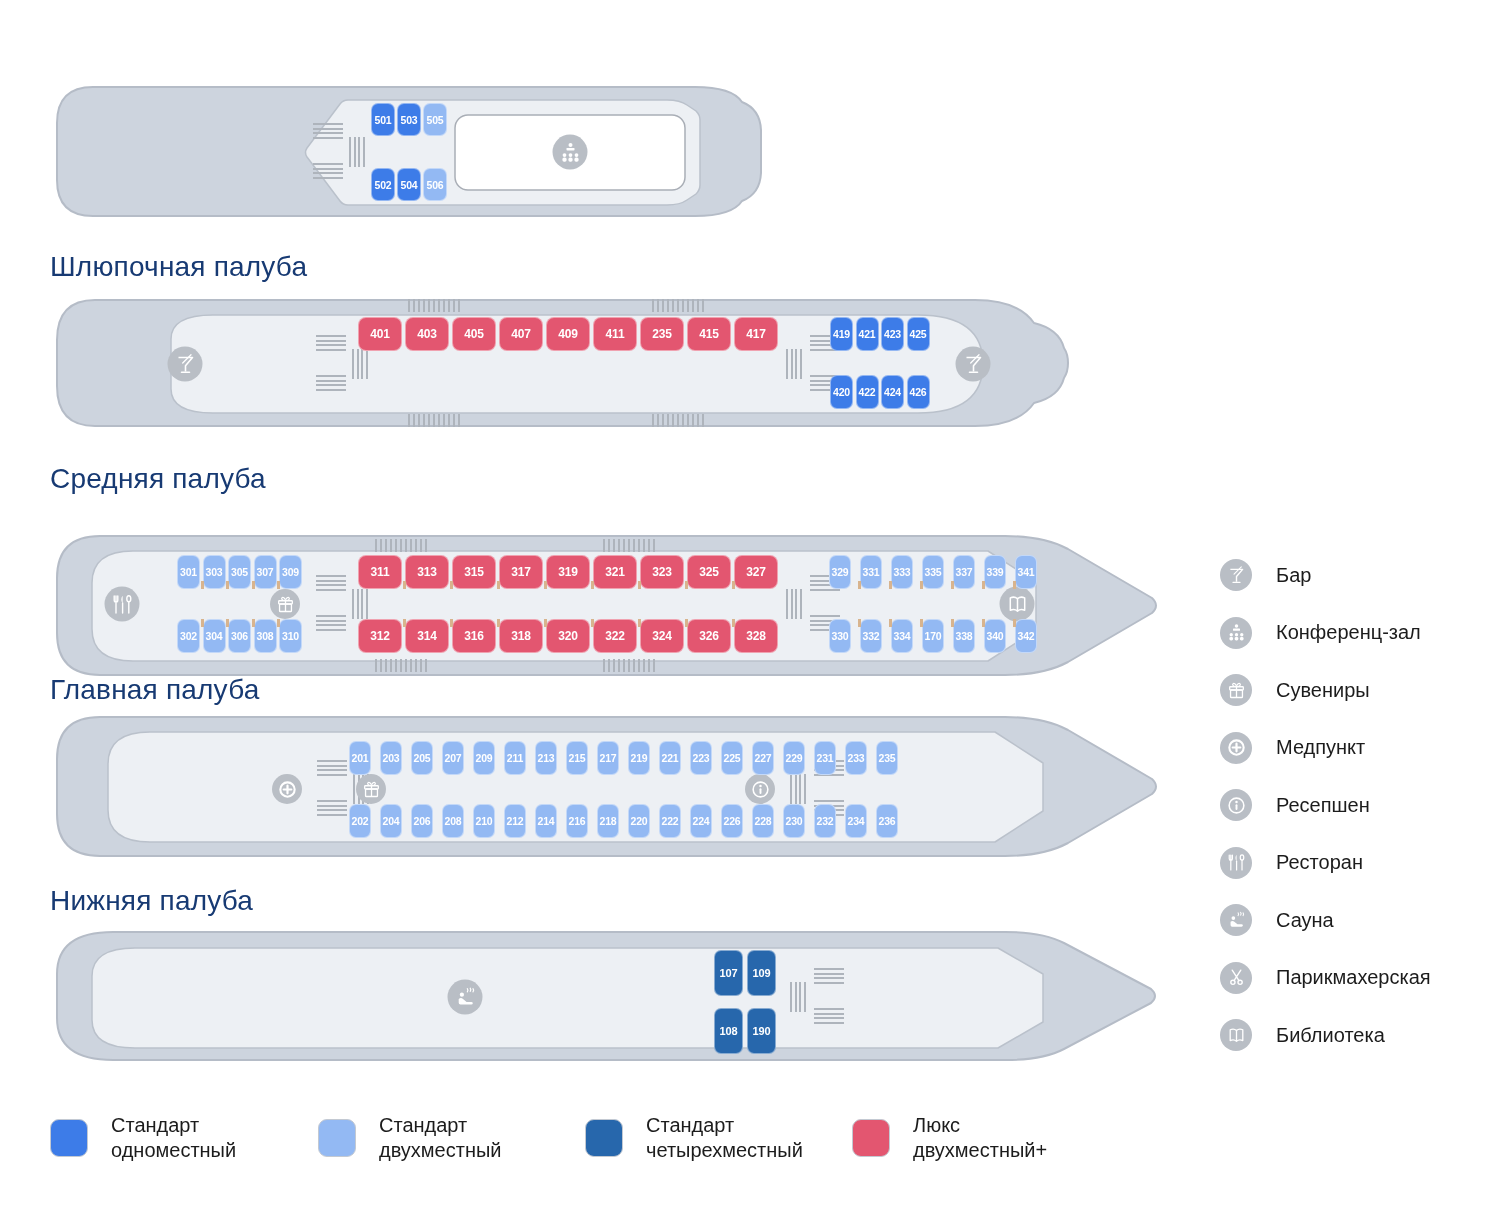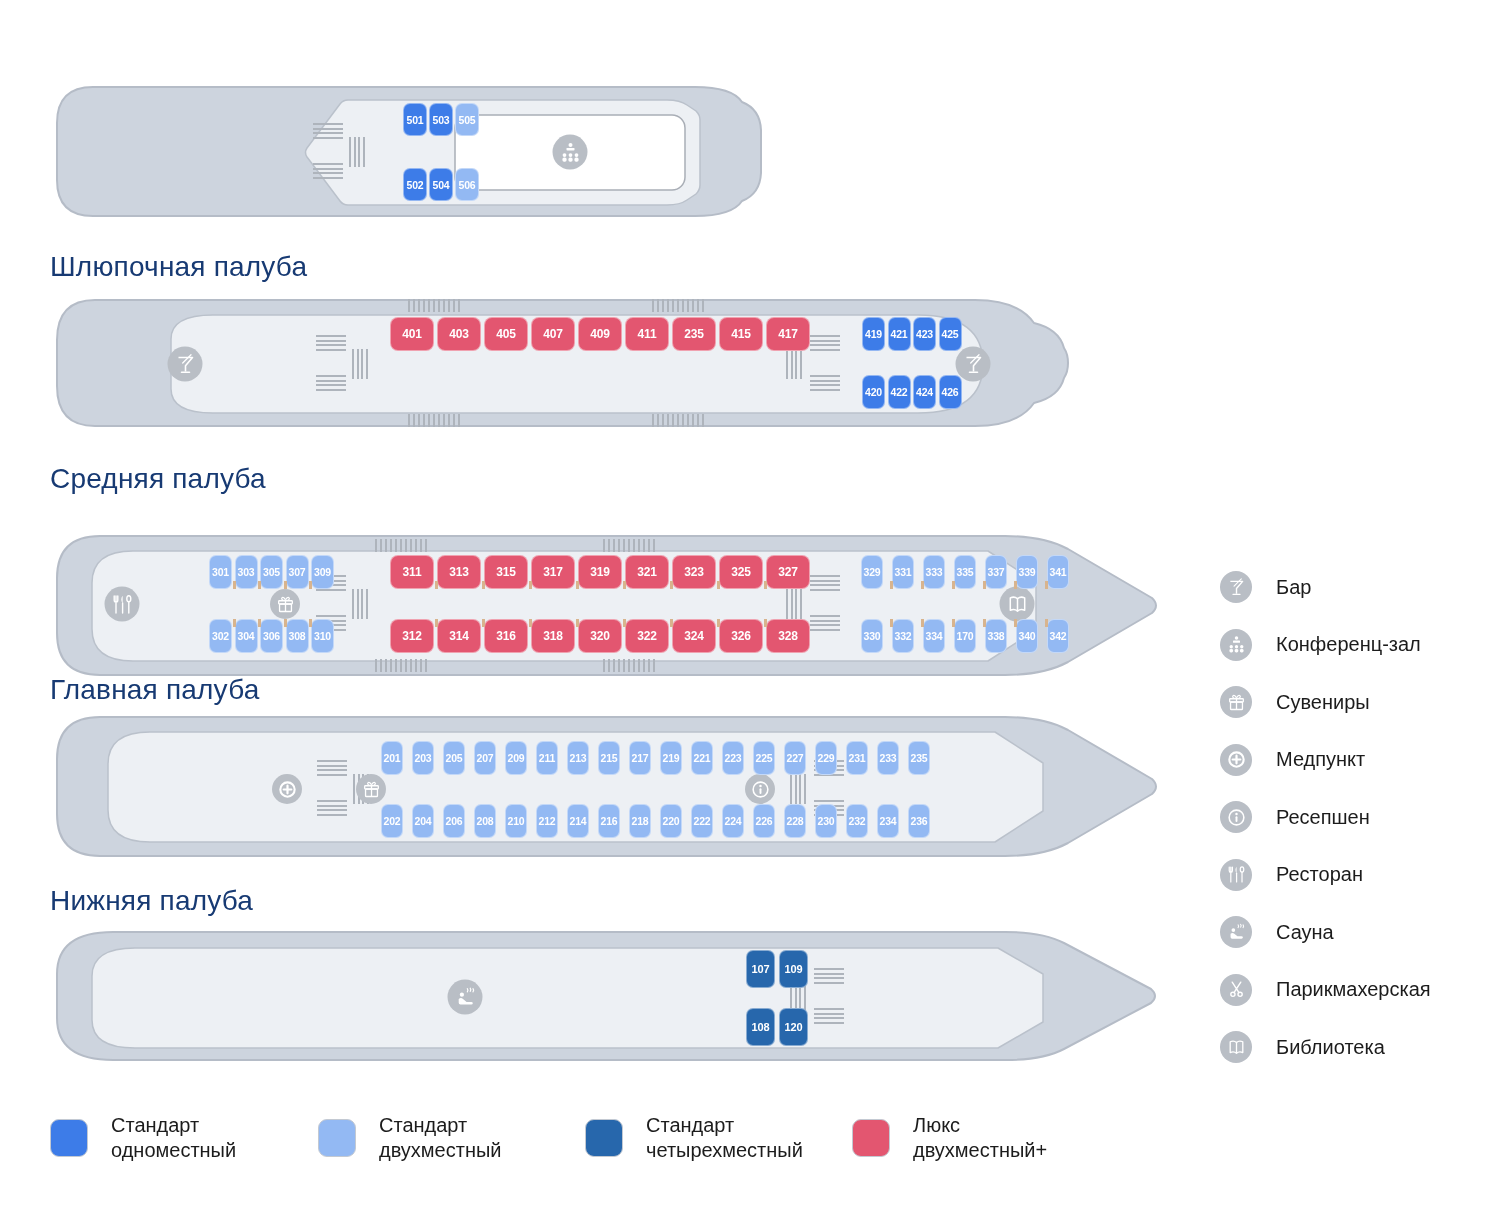--- a/index.html
+++ b/index.html
@@ -17,36 +17,36 @@
   #ship-boat{left:55px;top:298px;width:1015px;height:130px}
   #ship-mid{left:55px;top:534px;width:1105px;height:143px}
   #ship-main{left:55px;top:715px;width:1105px;height:143px}
   #ship-low{left:55px;top:930px;width:1105px;height:133px}
   .ship > svg.shape{position:absolute;left:0;top:0;width:100%;height:100%;}
   .hullp{fill:var(--hull);stroke:var(--hull-border);stroke-width:2;stroke-linejoin:round;}
   .innerp{fill:var(--inner);stroke:var(--inner-border);stroke-width:1.5;stroke-linejoin:round;}
   .roomp{fill:#ffffff;stroke:var(--room-border);stroke-width:1.5;}
 
   
-  .row{position:absolute;display:flex;margin-left:32px;}
+  .row{position:absolute;display:flex;}
   .cabin{position:relative;box-sizing:border-box;display:flex;align-items:center;justify-content:center;
          color:#fff;font-weight:700;border-radius:7px;border:1px solid rgba(255,255,255,.45);
          font-size:10.5px;letter-spacing:-.2px;}
   .t-single{background:var(--single);}
   .t-double{background:var(--double);}
   .t-quad{background:var(--quad);}
   .t-lux{background:var(--lux);}
   .c-w44 .cabin{width:44px;font-size:12px;border-radius:8px;}
   .c-w24 .cabin{width:24px;}
   .c-w23 .cabin{width:23px;}
   .c-w22 .cabin{width:22px;}
   .c-w29 .cabin{width:29px;font-size:11px;}
   .c-h33 .cabin{height:33px;}
   .c-h34 .cabin{height:34px;}
-  .c-h38 .cabin{height:38px;}
+  .c-h38 .cabin{height:46px;}
   .g2{gap:2px}.g25{gap:2.5px}.g3{gap:3px}.g24{gap:9px}.g4{gap:4px}
   
   .ticks-b .cabin + .cabin::before{content:"";position:absolute;left:-2.8px;bottom:-1px;width:2.8px;height:8px;background:var(--tick);}
   .ticks-t .cabin + .cabin::before{content:"";position:absolute;left:-2.8px;top:-1px;width:2.8px;height:8px;background:var(--tick);}
 
   
   #r-sun-top{left:316px;top:18px}   #r-sun-bot{left:316px;top:83px}
   #r-boat-red-top{left:303px;top:19px}  #r-boat-red-bot{left:303px;top:77px}
   #r-boat-blue-top{left:775px;top:19px} #r-boat-blue-bot{left:775px;top:77px}
   #r-mid-lt{left:122px;top:21px}  #r-mid-lb{left:122px;top:85px}
@@ -84,21 +84,21 @@
   .fac svg,.svc-ic svg{width:21px;height:21px;display:block;}
   .fac.big svg{width:24px;height:24px;}
   #f-sun-conf{left:515px;top:67px}
   #f-boat-bar-l{left:130px;top:66px} #f-boat-bar-r{left:918px;top:66px}
   #f-mid-rest{left:67px;top:70px} #f-mid-gift{left:230px;top:70px} #f-mid-lib{left:962px;top:70px}
   #f-main-med{left:232px;top:74px} #f-main-gift{left:316px;top:74px} #f-main-info{left:705px;top:74px}
   #f-low-sauna{left:410px;top:67px}
 
   
   #services-list{position:absolute;left:1220px;top:559px;margin:0;padding:0;list-style:none;}
-  .svc{display:flex;align-items:center;height:32px;margin-bottom:25.5px;margin-top:12px;}
+  .svc{display:flex;align-items:center;height:32px;margin-bottom:25.5px;}
   .svc-ic{width:32px;height:32px;border-radius:50%;background:var(--icon);display:flex;align-items:center;justify-content:center;flex:0 0 32px;}
   .svc-label{margin-left:24px;font-size:20px;color:var(--text);white-space:nowrap;}
 
   
   .clt{position:absolute;top:1113px;display:flex;align-items:center;}
   .clt:nth-of-type(1){left:50px}.clt:nth-of-type(2){left:318px}
   .clt:nth-of-type(3){left:585px}.clt:nth-of-type(4){left:852px}
   .swatch{width:38px;height:38px;border-radius:9px;border:1px solid #c3c9d2;box-sizing:border-box;flex:0 0 38px;}
   .clt-label{margin-left:23px;font-size:20px;line-height:25px;color:var(--text);}
 </style>
@@ -426,21 +426,21 @@
         <svg viewBox="0 0 24 24" aria-hidden="true">
           <use href="#i-sauna"></use>
         </svg>
       </span>
     <div class="row c-w29 c-h38 g4" id="r-low-top">
         <div class="cabin t-quad">107</div>
         <div class="cabin t-quad">109</div>
       </div>
     <div class="row c-w29 c-h38 g4" id="r-low-bot">
         <div class="cabin t-quad">108</div>
-        <div class="cabin t-quad">120</div>
+        <div class="cabin t-quad">190</div>
       </div>
   </div>
 
   <ul id="services-list">
       <li class="svc">
         <span class="svc-ic">
           <svg viewBox="0 0 24 24" aria-hidden="true">
             <use href="#i-bar"></use>
           </svg>
         </span>

